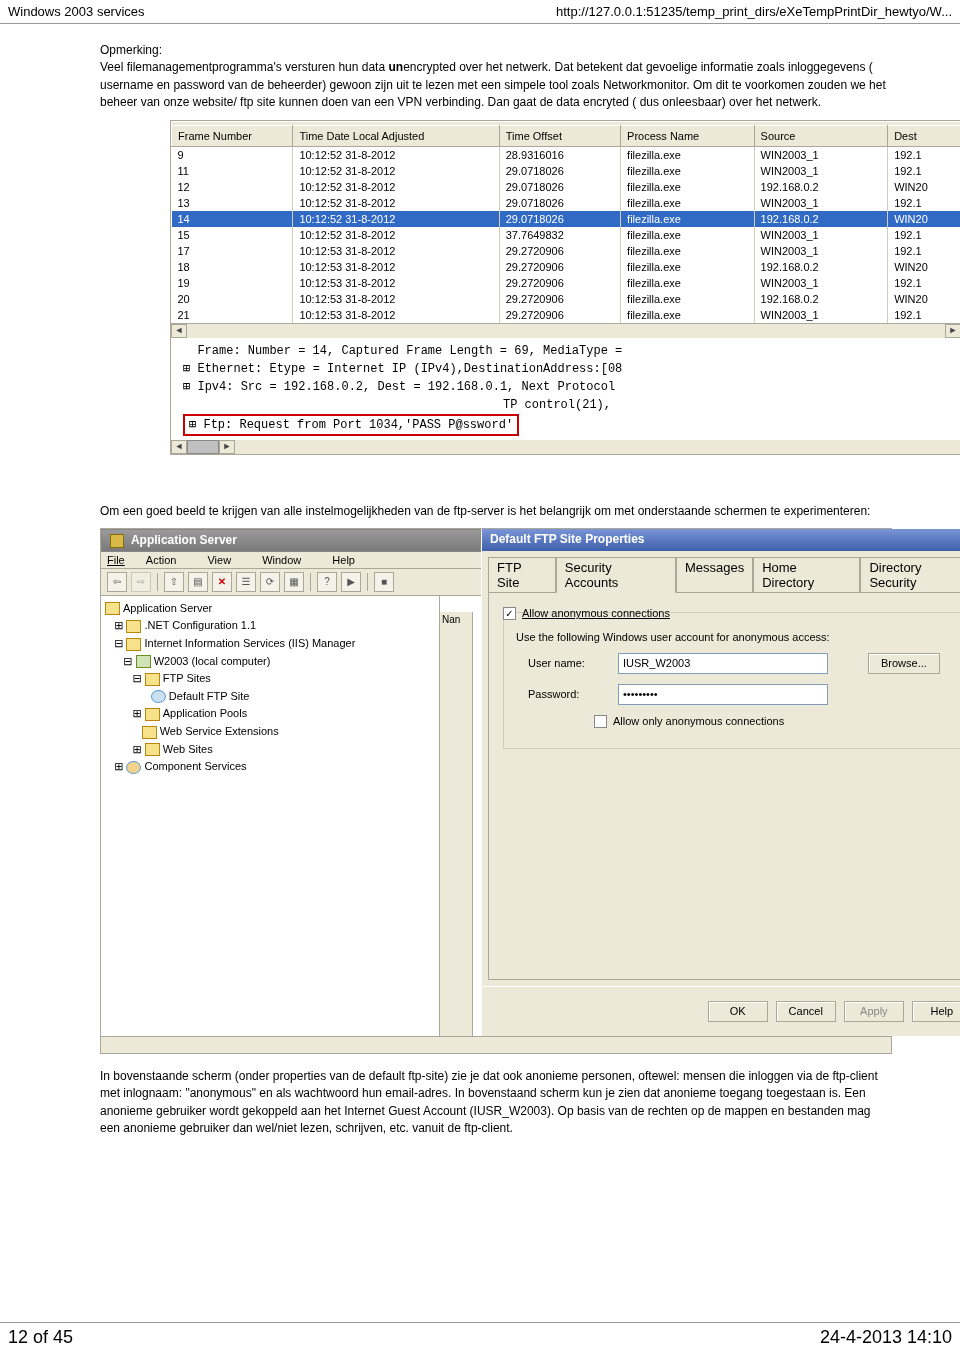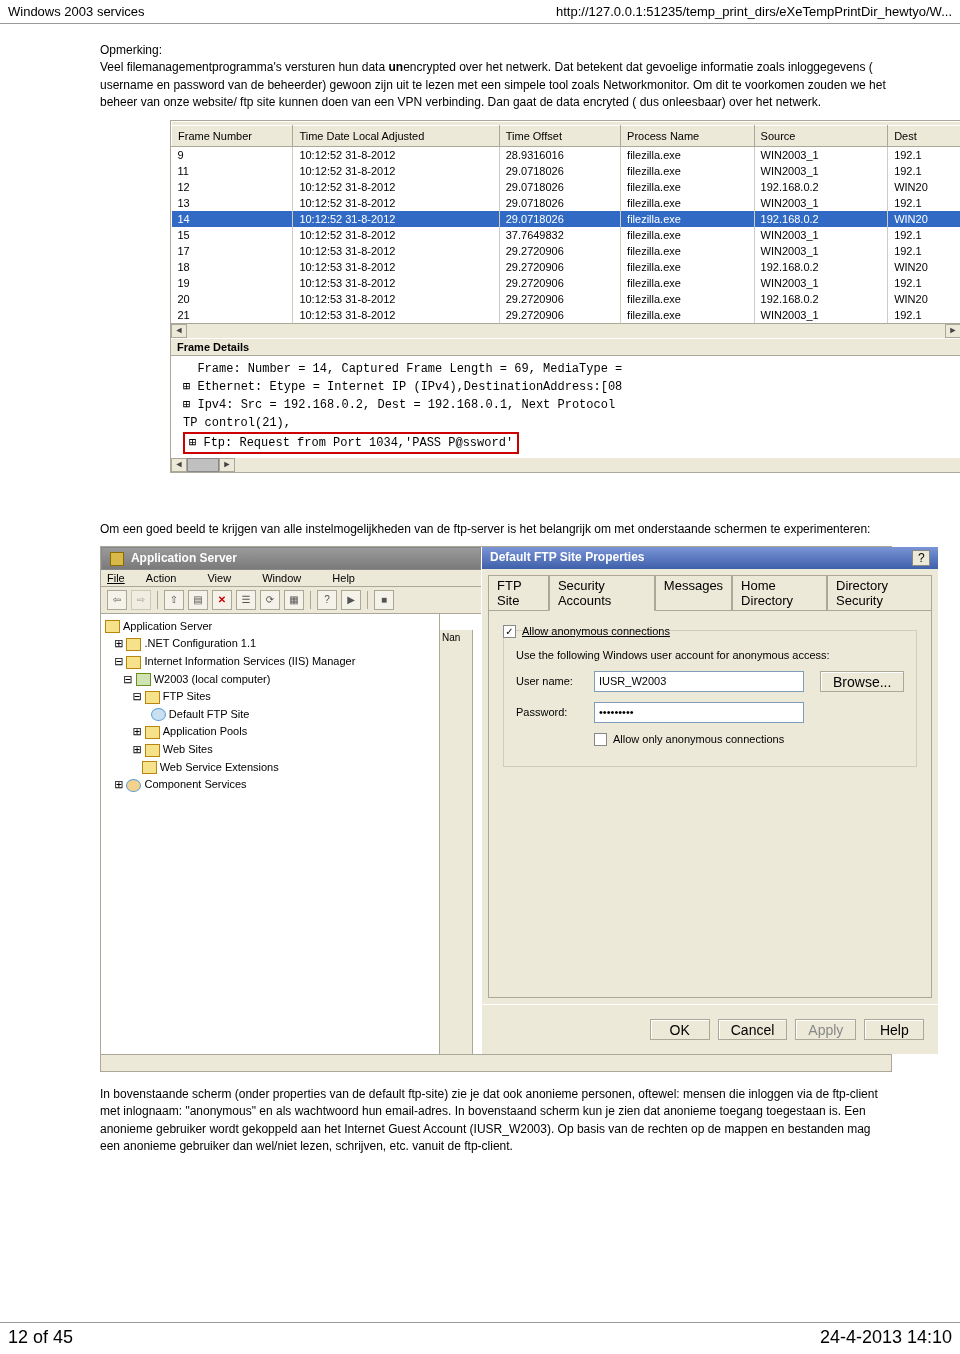--- a/index.html
+++ b/index.html
@@ -241,38 +241,38 @@
   }
   .checkbox .box {
     width: 11px; height: 11px; border: 1px solid #888;
     background: #fff; display: inline-flex;
     align-items: center; justify-content: center;
     font-size: 10px; color: #000;
   }
   .field-row {
     display: flex;
     align-items: center;
-    margin: 10px 0;
-    gap: 8px;
+    margin: 10px 12px;
+    gap: 20px;
   }
   .field-row label { width: 70px; text-decoration: underline; text-decoration-color: transparent; }
   .text-input {
     border: 1px solid #7f9db9;
     background: #fff;
     padding: 2px 4px;
     width: 200px;
     height: 15px;
     font-family: Tahoma, Arial, sans-serif;
     font-size: 11px;
   }
   .win-btn {
     border: 1px solid #aca899;
     background: #ece9d8;
     padding: 2px 12px;
-    font-size: 14px;
+    font-size: 11px;
     min-width: 60px;
     height: 21px;
     box-shadow: inset 1px 1px 0 #fff;
   }
   .dialog-buttons {
     display: flex;
     justify-content: flex-end;
     gap: 8px;
     padding: 14px;
     border-top: 1px solid #fff;
@@ -431,26 +431,25 @@
             <td>WIN2003_1</td>
             <td>192.1</td>
           </tr>
         </tbody>
     </table>
     <div class="netmon-scroll">
       <div class="scroll-btn">◄</div>
       <div style="flex:1"></div>
       <div class="scroll-btn">►</div>
     </div>
-    <div class="frame-details-hdr">Frame Details</div>
     <div class="frame-details">
       <div class="line">  Frame: Number = 14, Captured Frame Length = 69, MediaType =</div>
       <div class="line">⊞ Ethernet: Etype = Internet IP (IPv4),DestinationAddress:[08</div>
       <div class="line">⊞ Ipv4: Src = 192.168.0.2, Dest = 192.168.0.1, Next Protocol</div>
-      <div class="line" style="text-align:left;padding-right:30px"><span>TP control(21),</span></div>
+      <div class="line" style="text-align:center;padding-right:30px"><span>TP control(21),</span></div>
       <div class="line"><span class="redbox">⊞ Ftp: Request from Port 1034,'PASS P@ssword'</span></div>
     </div>
     <div class="netmon-bottom-scroll">
       <div class="scroll-btn">◄</div>
       <div style="width:30px;height:12px;background:#c0c0c0;border:1px solid #888"></div>
       <div class="scroll-btn">►</div>
     </div>
   </div>
 
   <div style="height:30px"></div>
@@ -489,22 +488,22 @@
         </div>
         <div class="app-body">
           <div class="tree">
             <div class="node"><span class="ico"></span><span>Application Server</span></div>
             <div class="node">   ⊞ <span class="ico"></span><span>.NET Configuration 1.1</span></div>
             <div class="node">   ⊟ <span class="ico"></span><span>Internet Information Services (IIS) Manager</span></div>
             <div class="node">      ⊟ <span class="ico ico-srv"></span><span>W2003 (local computer)</span></div>
             <div class="node">         ⊟ <span class="ico"></span><span>FTP Sites</span></div>
             <div class="node">               <span class="ico ico-globe"></span><span>Default FTP Site</span></div>
             <div class="node">         ⊞ <span class="ico"></span><span>Application Pools</span></div>
+            <div class="node">            <span class="ico"></span><span>Web Service Extensions</span></div>
             <div class="node">         ⊞ <span class="ico"></span><span>Web Sites</span></div>
-            <div class="node">            <span class="ico"></span><span>Web Service Extensions</span></div>
             <div class="node">   ⊞ <span class="ico ico-globe" style="background:#f2d28c"></span><span>Component Services</span></div>
           </div>
           <div class="name-col">Nan</div>
         </div>
       </div>
 
       <div class="dialog">
         <div class="dialog-title">
           <span>Default FTP Site Properties</span>
           <span class="help-q">?</span>

